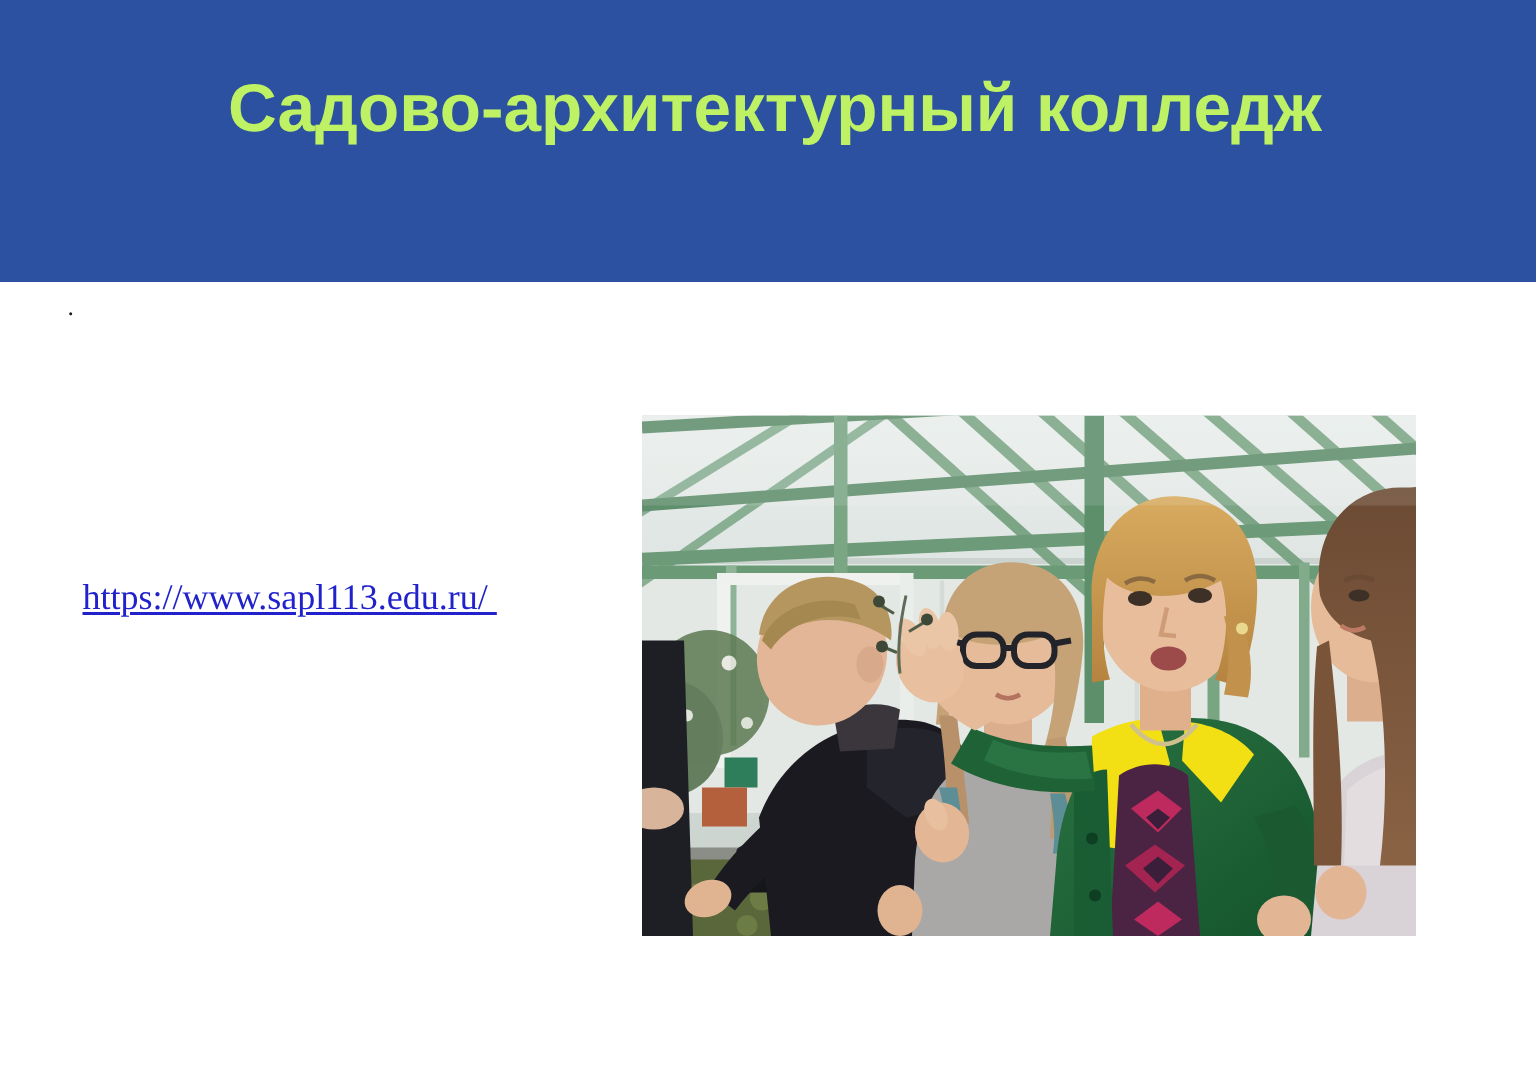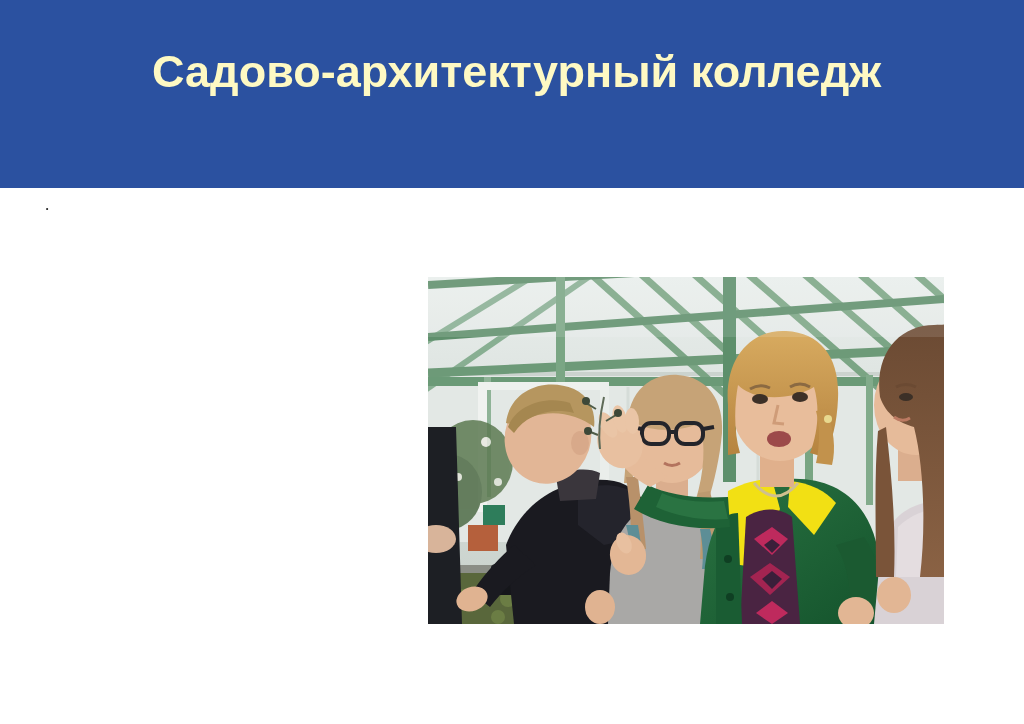--- a/index.html
+++ b/index.html
@@ -22,21 +22,21 @@
     top: 0;
     width: 1024px;
     height: 188px;
     background: #2b51a0;
   }
   .slide-title {
     position: absolute;
     left: 152px;
     top: 44px;
     width: 740px;
-    color: #fef9c3;
+    color: #bef264;
     font-family: "Liberation Sans", sans-serif;
     font-weight: bold;
     font-size: 45px;
     line-height: 56px;
     letter-spacing: 0px;
     white-space: nowrap;
   }
 
   
   .slide-body {
@@ -96,20 +96,23 @@
 
 <div class="title-banner">
   <div class="slide-title">Садово-архитектурный колледж</div>
 </div>
 
 <div class="slide-body"></div>
 
 <div class="bullet-dot">.</div>
 
 <div class="links-block">
+  <div class="link-row">
+    <span class="ext-link">https://www.sapl113.edu.ru/ </span>
+  </div>
 </div>
 
 <div class="photo-frame">
   <svg width="516" height="347" viewBox="0 0 516 347" xmlns="http://www.w3.org/2000/svg">
     <defs>
       <linearGradient id="skyGrad" x1="0" y1="0" x2="0" y2="1">
         <stop offset="0%" stop-color="#e9eeec"></stop>
         <stop offset="100%" stop-color="#c6cfc9"></stop>
       </linearGradient>
       <linearGradient id="glassGrad" x1="0" y1="0" x2="1" y2="1">

